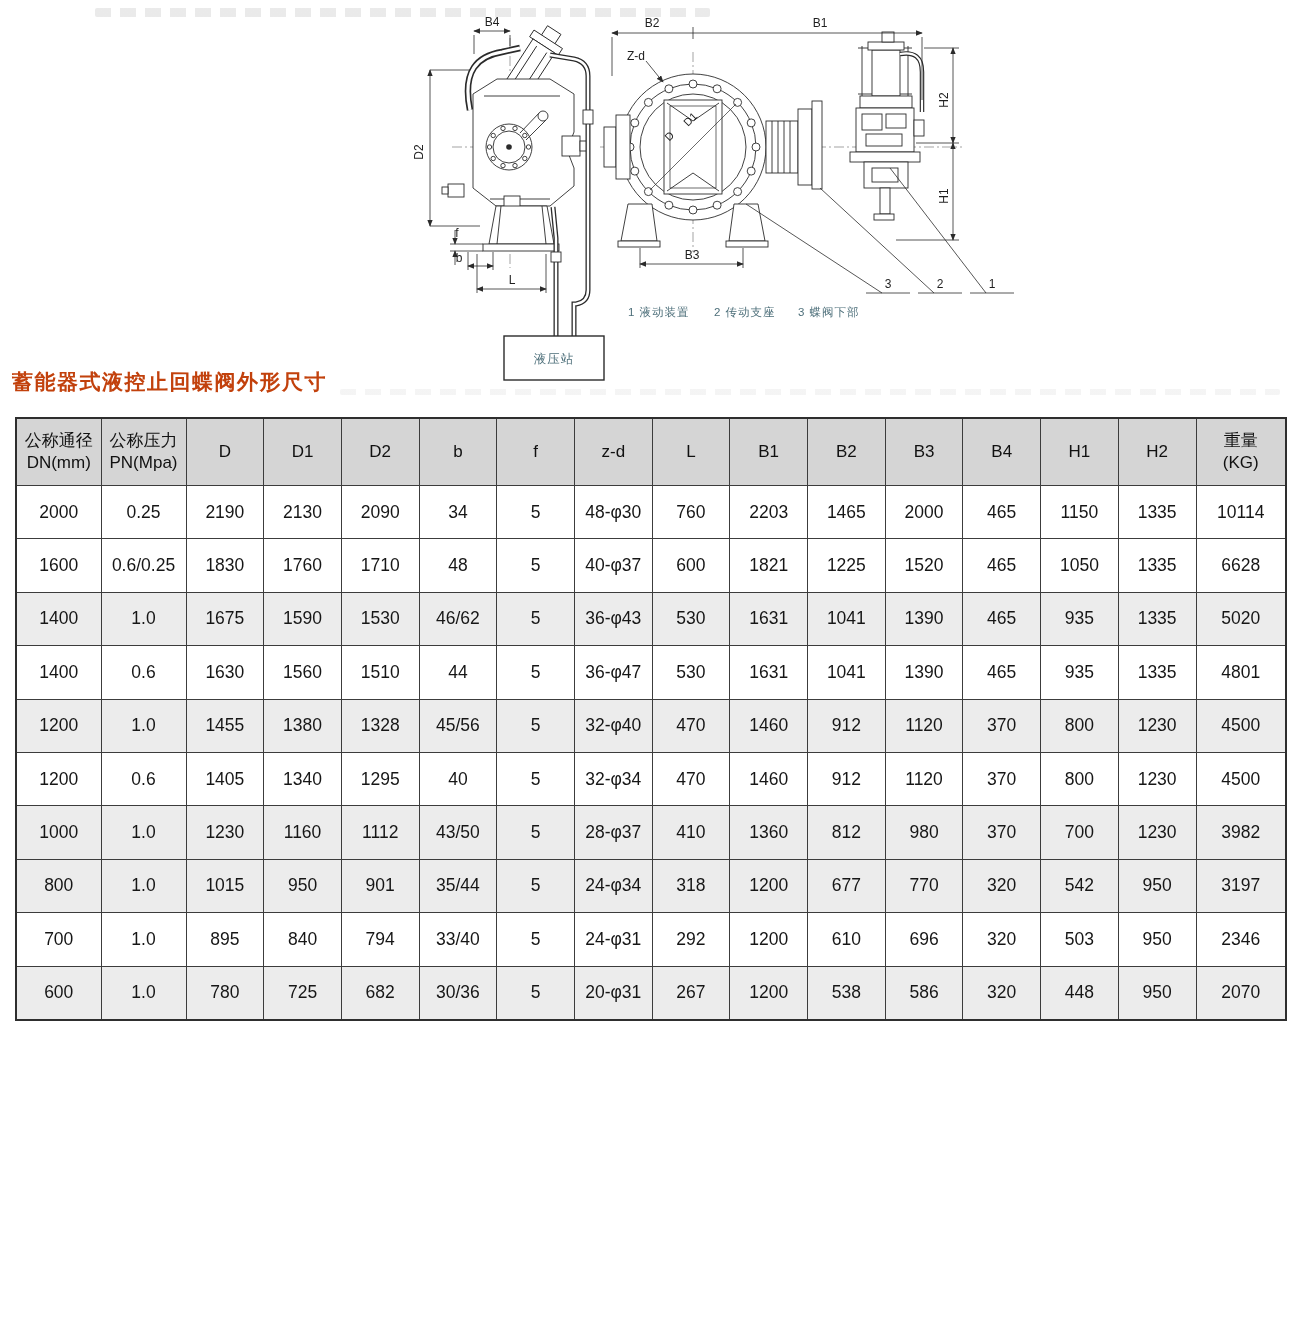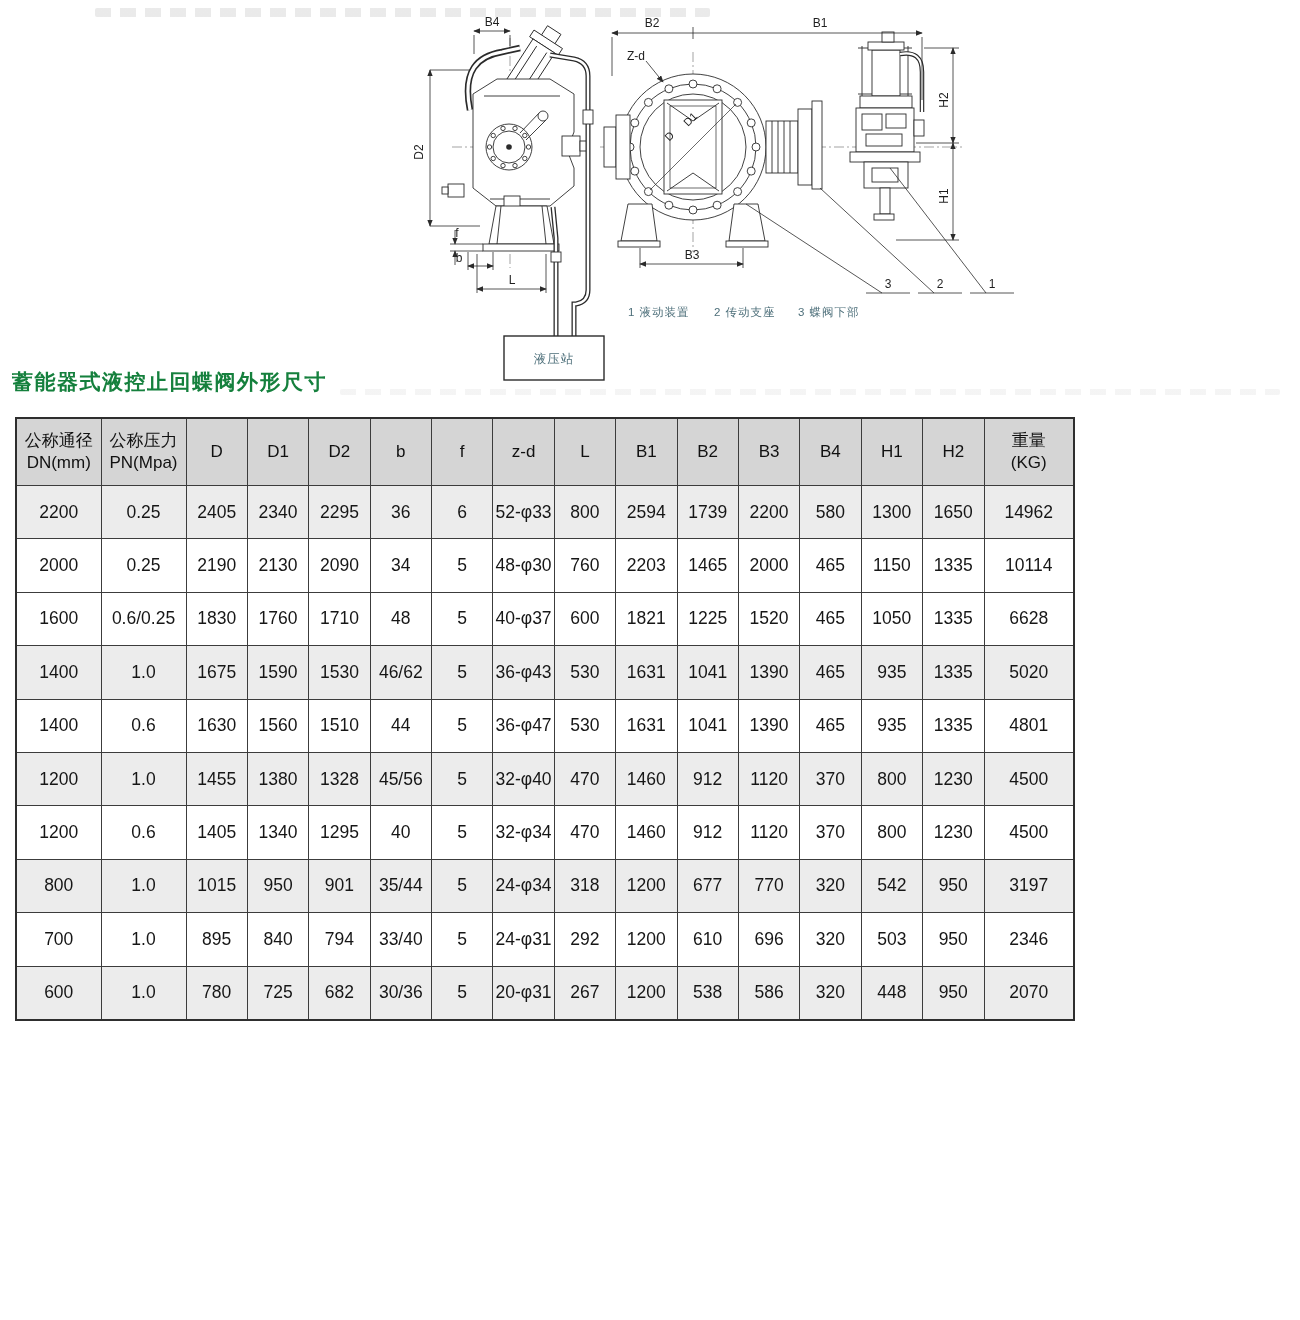--- a/index.html
+++ b/index.html
@@ -17,24 +17,24 @@
 
   .drawing-area{position:absolute;left:400px;top:0;width:640px;height:395px;}
   svg text{fill:#1f1f1f;font-family:"Liberation Sans","DejaVu Sans",sans-serif;}
   .dimtxt{font-size:12px;}
   .smalltxt{font-size:11px;}
   .cjk{fill:#4d6f7a;font-size:12.5px;letter-spacing:1px;}
   .legendtxt{fill:#4d6f7a;font-size:11.5px;letter-spacing:1px;}
 
   .page-title{
     position:absolute;left:12px;top:368px;
-    font-size:21px;font-weight:bold;color:#15803d;letter-spacing:1.5px;
+    font-size:21px;font-weight:bold;color:#c2410c;letter-spacing:1.5px;
   }
 
-  .table-wrap{position:absolute;left:15px;top:417px;width:1060px;}
+  .table-wrap{position:absolute;left:15px;top:417px;width:1272px;}
   table{border-collapse:collapse;width:100%;table-layout:fixed;border:2px solid #2e2e2e;}
   th,td{border:1px solid #3c3c3c;text-align:center;vertical-align:middle;padding:0;}
   th{background:#d5d5d5;height:66px;font-size:17px;font-weight:normal;line-height:1.3;color:#111;}
   td{height:52.4px;font-size:17.5px;color:#161616;}
   tr.shade td{background:#ececec;}
   col.c-wide{width:85px;}
   col.c-kg{width:90px;}
 </style>
 </head>
 <body>
@@ -330,38 +330,20 @@
           <th>
             <div>H2</div>
           </th>
           <th>
             <div>重量</div>
             <div>(KG)</div>
           </th>
         </tr>
       </thead>
     <tbody>
-        <tr class="shade">
-          <td>2200</td>
-          <td>0.25</td>
-          <td>2405</td>
-          <td>2340</td>
-          <td>2295</td>
-          <td>36</td>
-          <td>6</td>
-          <td>52-φ33</td>
-          <td>800</td>
-          <td>2594</td>
-          <td>1739</td>
-          <td>2200</td>
-          <td>580</td>
-          <td>1300</td>
-          <td>1650</td>
-          <td>14962</td>
-        </tr>
         <tr>
           <td>2000</td>
           <td>0.25</td>
           <td>2190</td>
           <td>2130</td>
           <td>2090</td>
           <td>34</td>
           <td>5</td>
           <td>48-φ30</td>
           <td>760</td>
@@ -457,20 +439,38 @@
           <td>470</td>
           <td>1460</td>
           <td>912</td>
           <td>1120</td>
           <td>370</td>
           <td>800</td>
           <td>1230</td>
           <td>4500</td>
         </tr>
         <tr class="shade">
+          <td>1000</td>
+          <td>1.0</td>
+          <td>1230</td>
+          <td>1160</td>
+          <td>1112</td>
+          <td>43/50</td>
+          <td>5</td>
+          <td>28-φ37</td>
+          <td>410</td>
+          <td>1360</td>
+          <td>812</td>
+          <td>980</td>
+          <td>370</td>
+          <td>700</td>
+          <td>1230</td>
+          <td>3982</td>
+        </tr>
+        <tr class="shade">
           <td>800</td>
           <td>1.0</td>
           <td>1015</td>
           <td>950</td>
           <td>901</td>
           <td>35/44</td>
           <td>5</td>
           <td>24-φ34</td>
           <td>318</td>
           <td>1200</td>

